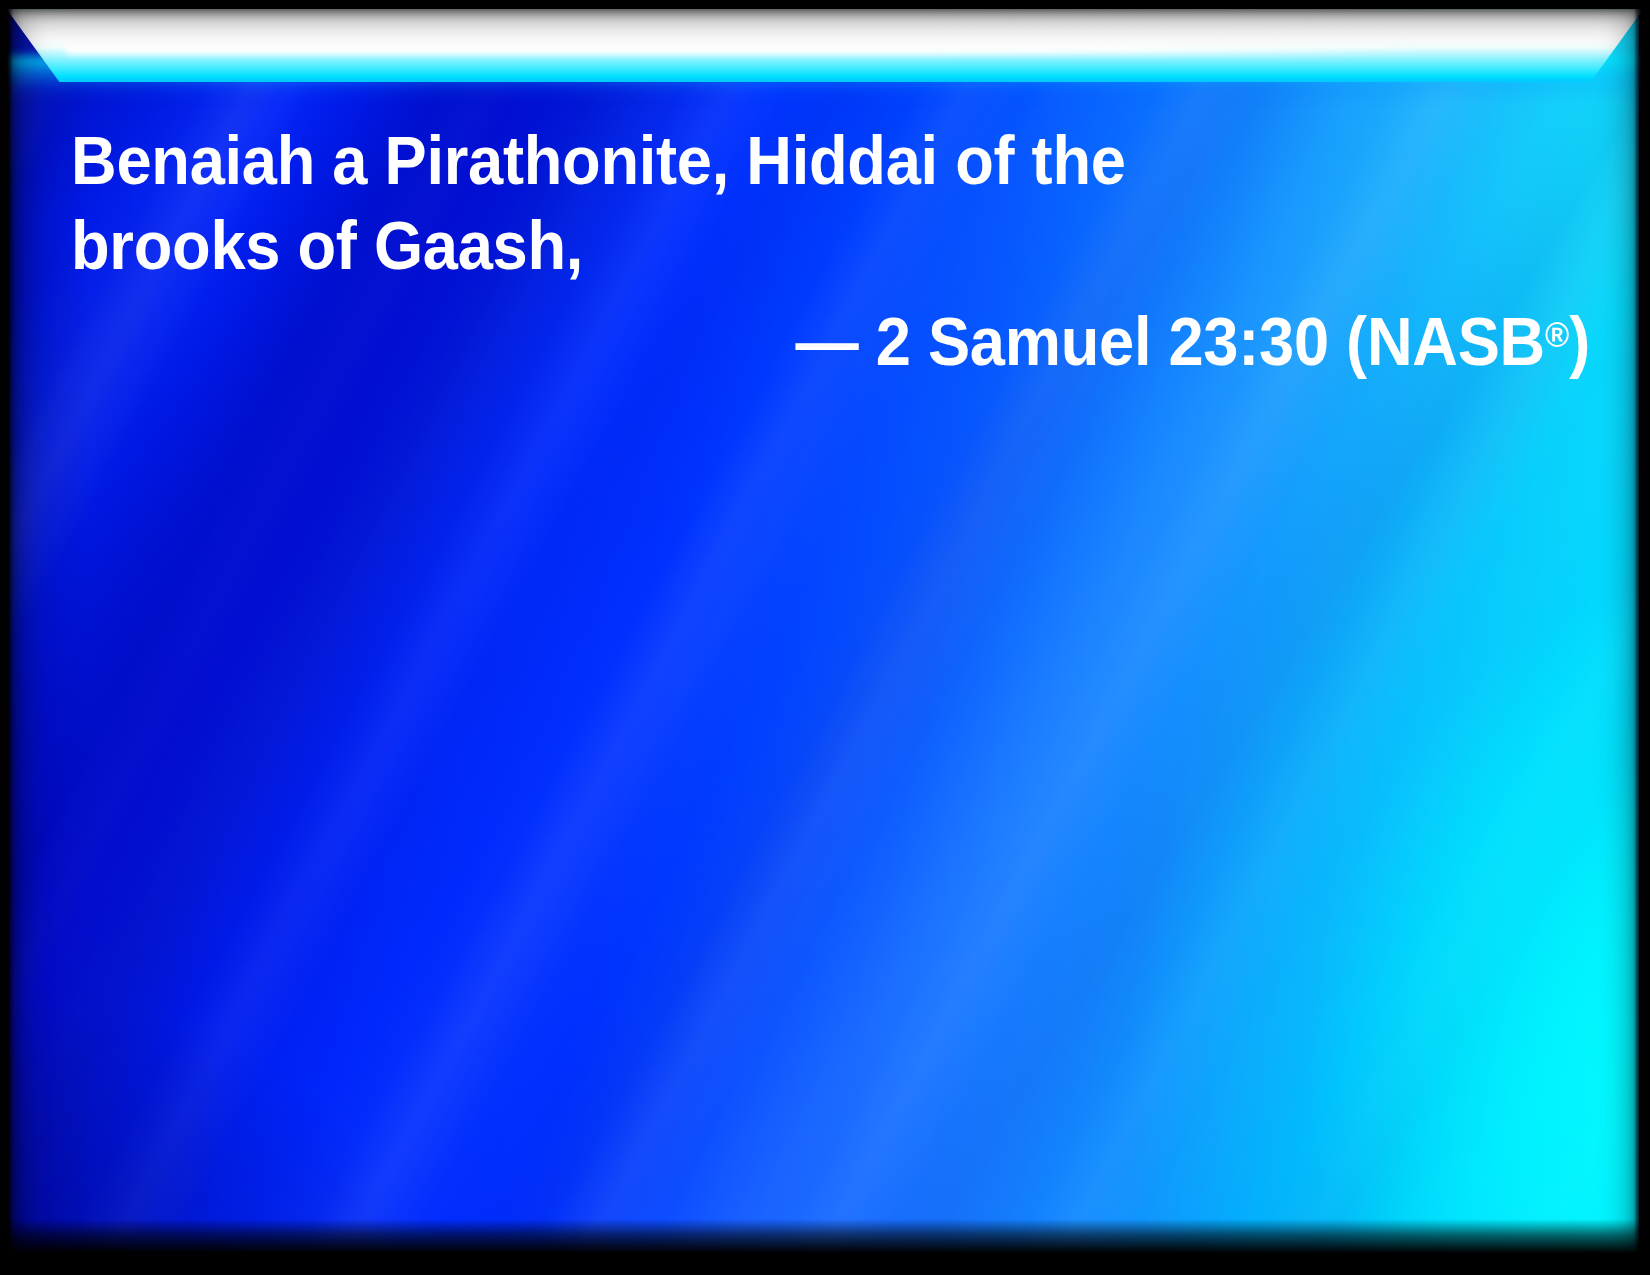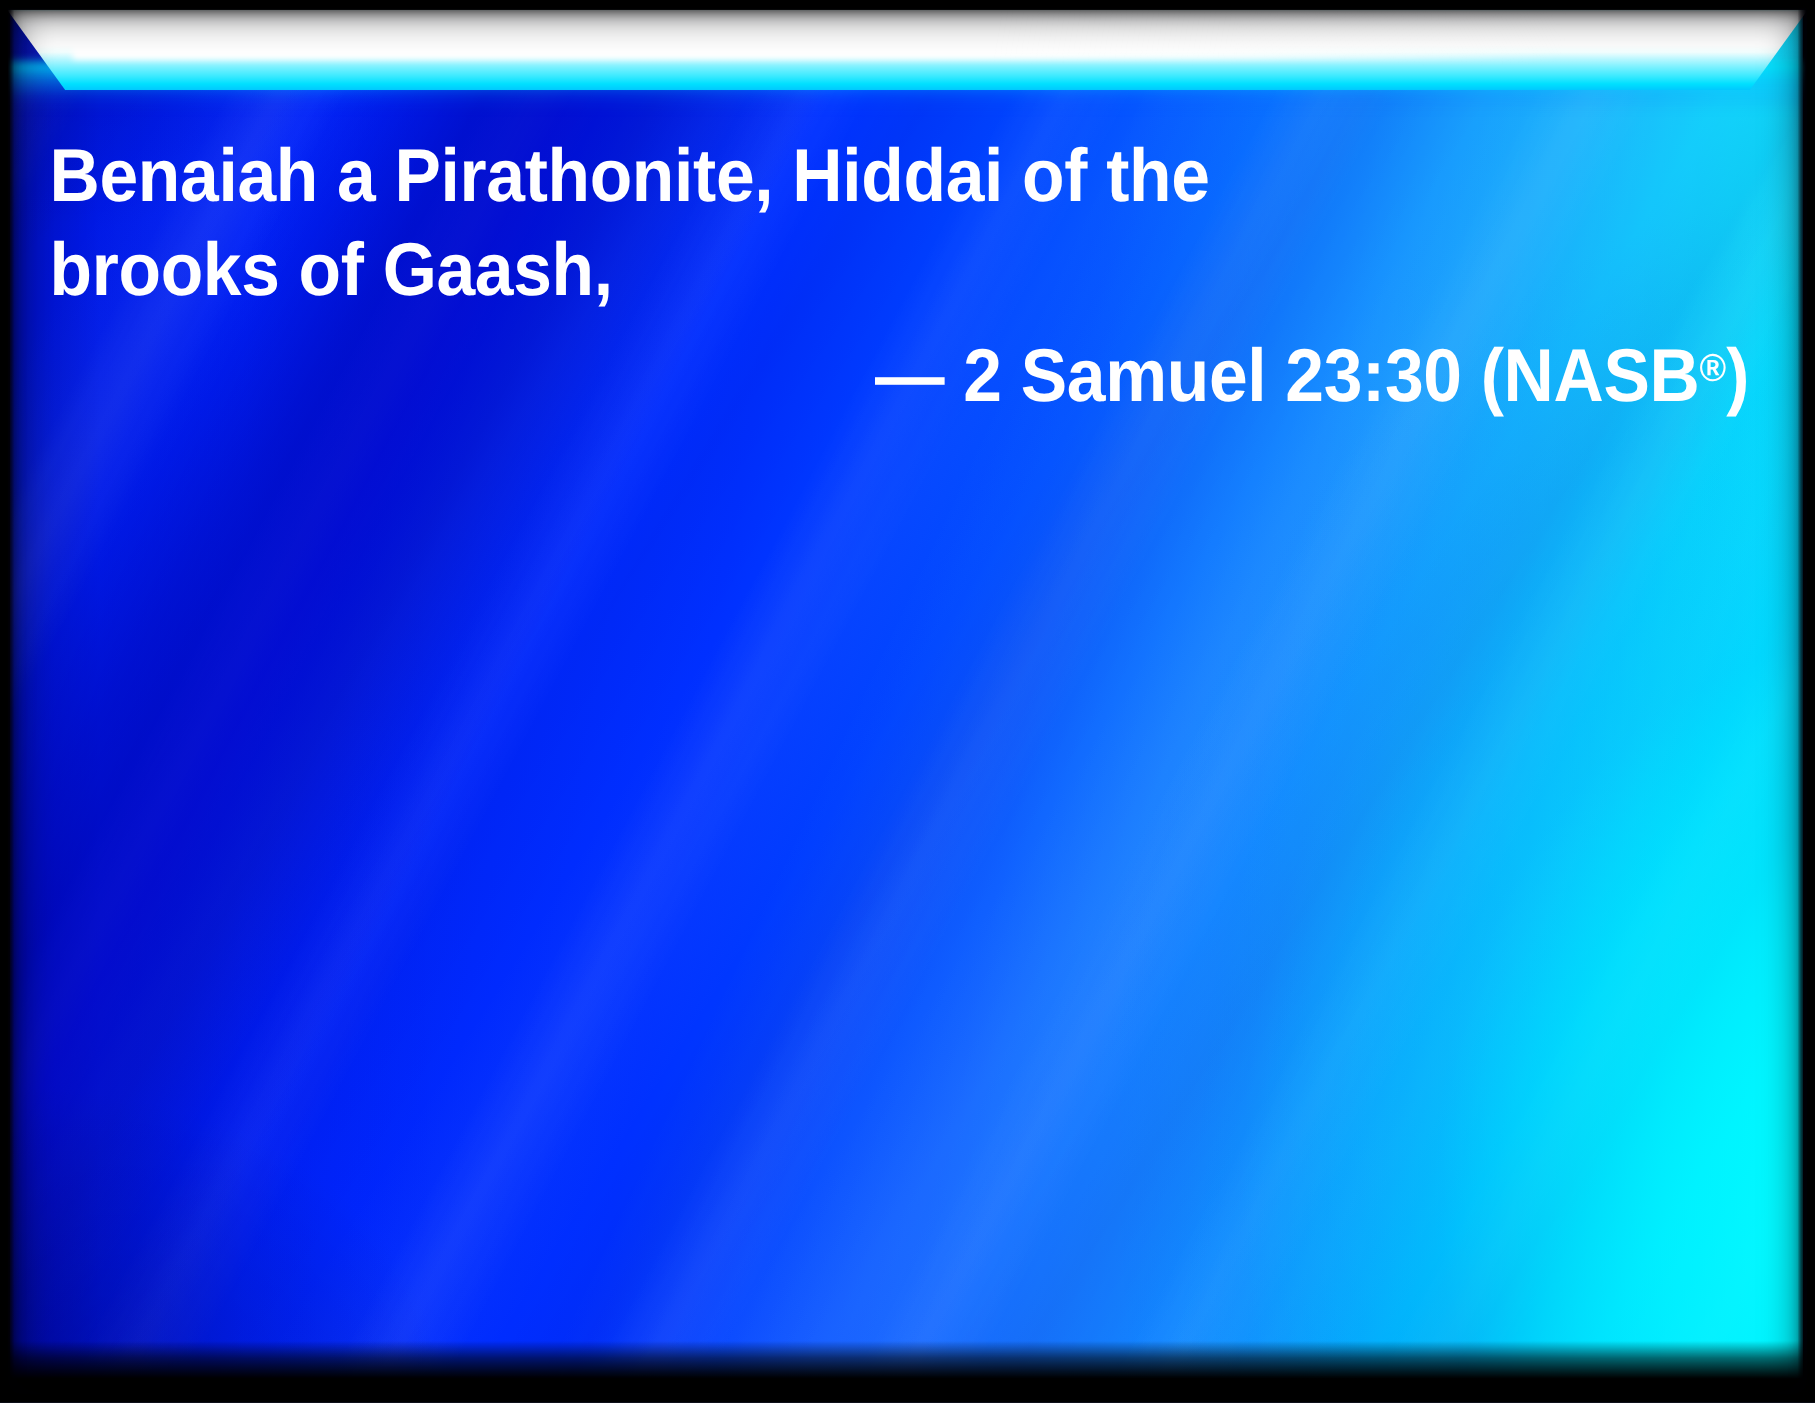--- a/index.html
+++ b/index.html
@@ -218,21 +218,21 @@
     pointer-events: none;
   }
 
   
   #verse-block {
     position: absolute;
     left: 0;
     right: 0;
     top: 118px;
     z-index: 40;
-    padding: 0 60px 0 45px;
+    padding: 0 60px 0 71px;
     box-sizing: border-box;
   }
   .verse-line {
     color: #ffffff;
     font-weight: bold;
     font-size: 68px;
     line-height: 85px;
     letter-spacing: -0.3px;
     white-space: pre;
     text-align: left;

